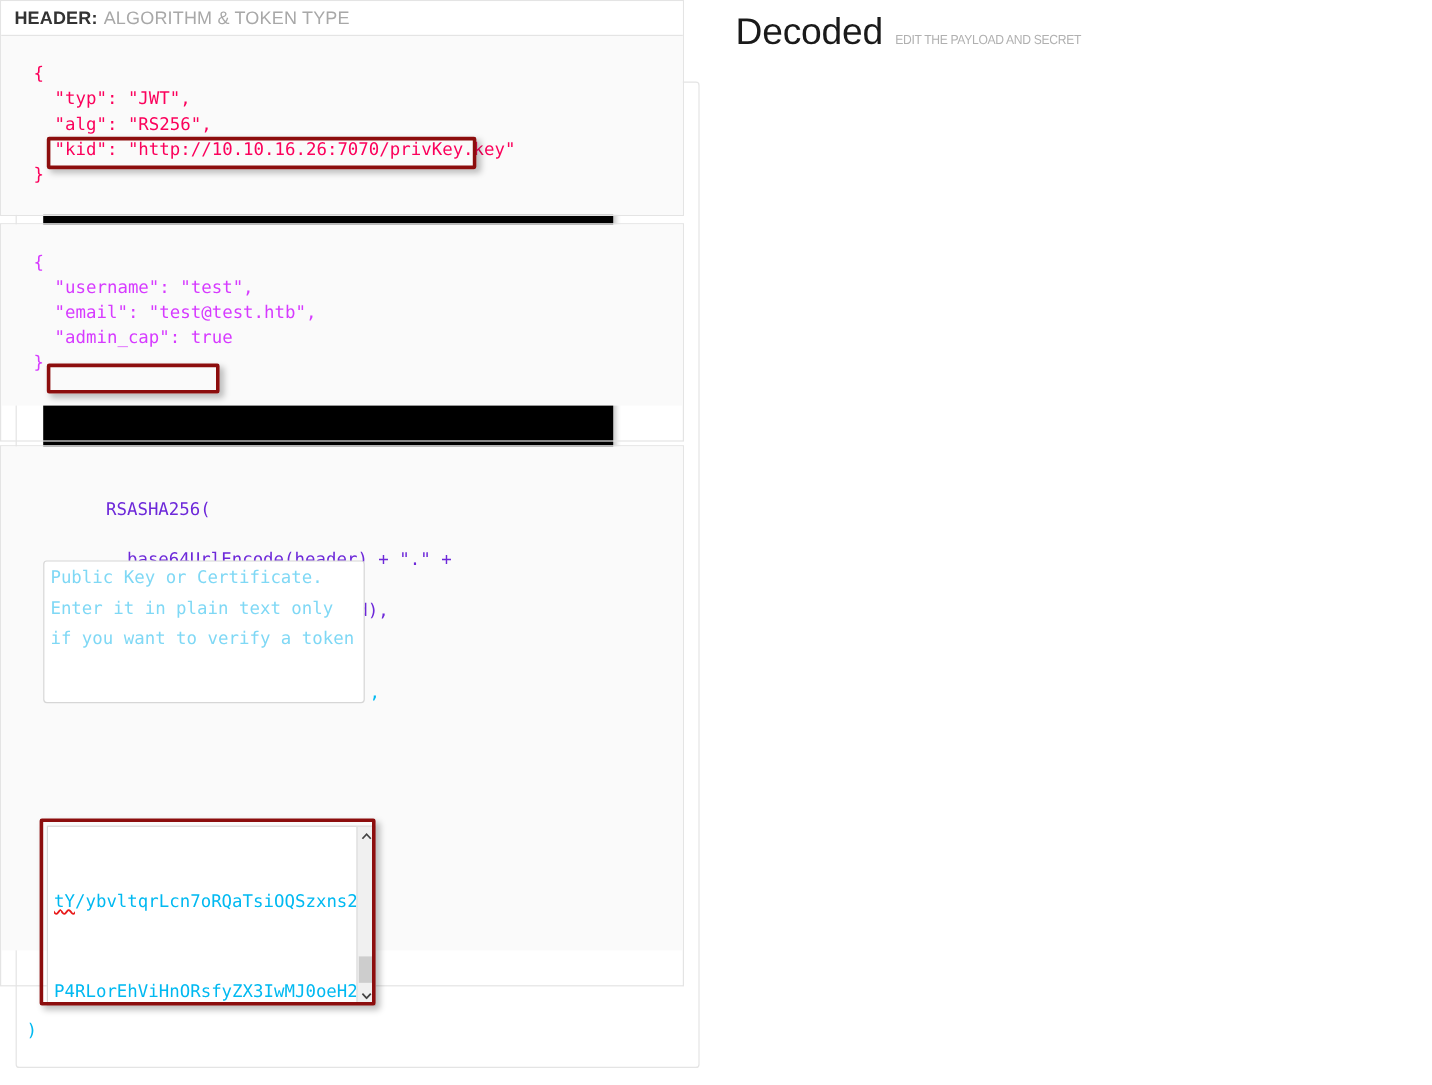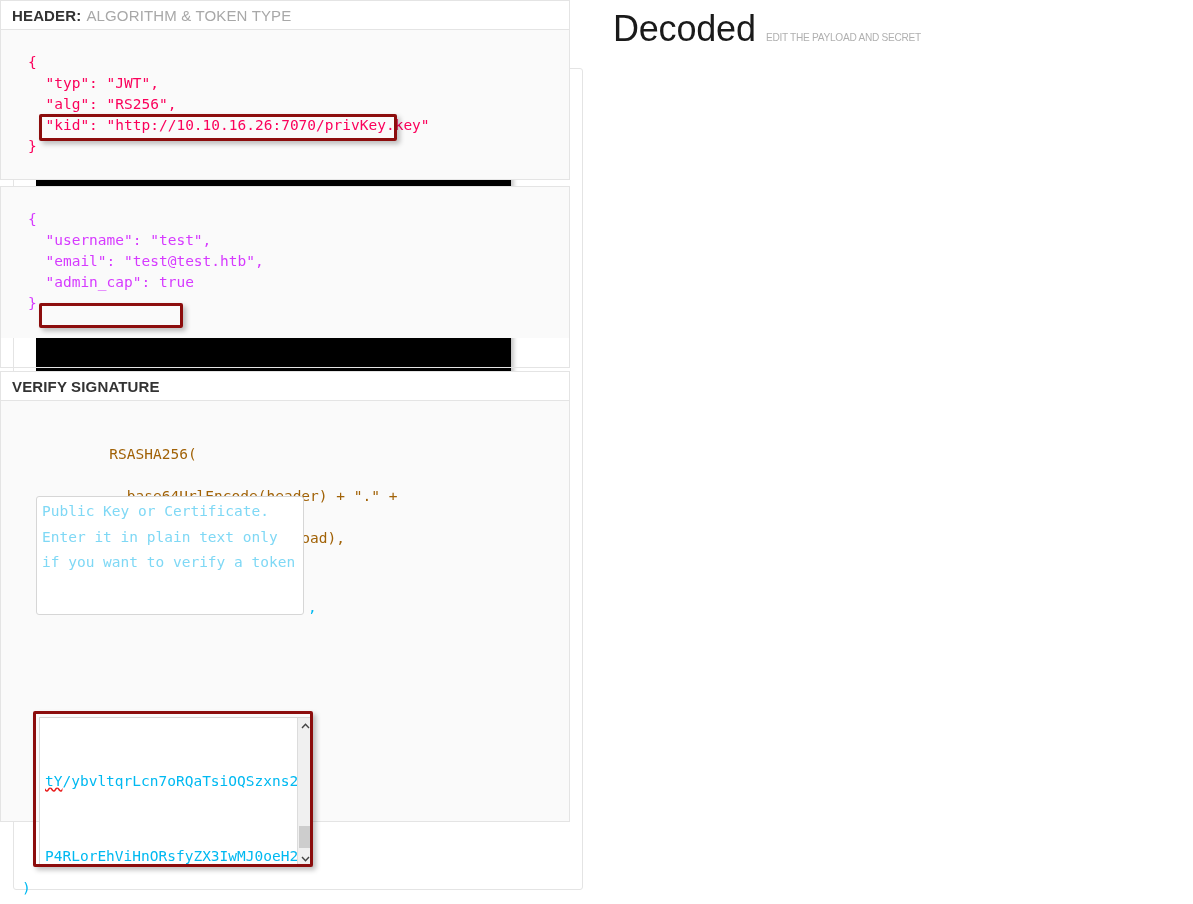--- a/index.html
+++ b/index.html
@@ -8,21 +8,21 @@
     width: 1193px; height: 904px;
     background: #ffffff;
     font-family: "Liberation Sans", sans-serif;
     overflow: hidden;
   }
   .page { position: relative; width: 1193px; height: 904px; }
 
   
   .col-head { position: absolute; display: flex; align-items: baseline; }
   .col-head .title {
-    font-size: 36px; font-weight: 400; color: #1a1a1a;
+    font-size: 31px; font-weight: 400; color: #1a1a1a;
     letter-spacing: -0.2px; line-height: 1;
   }
   .col-head .sub {
     font-size: 11px; color: #b0b0b0; margin-left: 10px;
     letter-spacing: -0.3px; transform: scaleX(0.92);
     transform-origin: left bottom; white-space: nowrap;
   }
 
   
   .panel {
@@ -69,21 +69,21 @@
   #sec-header { top: 0; height: 180px; }
   #sec-header .sec-body { height: 149px; padding: 22px 0 0 27px; }
   #header-code { color: #fb015b; }
 
   #sec-payload { top: 186px; height: 182px; }
   #sec-payload .sec-body { height: 151px; padding: 22px 0 0 27px; }
   #payload-code { color: #d63aff; }
 
   #sec-signature { top: 371px; height: 451px; }
   #sec-signature .sec-body { height: 420px; padding: 22px 0 0 0; }
-  #sig-code { color: #a16207; padding-left: 21px; }
+  #sig-code { color: #6d28d9; }
 
   .sig-line { white-space: pre; }
 
   
   .hl {
     position: absolute; border: 3px solid #8c0d0d; border-radius: 2px;
     box-shadow: 3px 3px 5px rgba(0,0,0,0.25);
     pointer-events: none;
   }
   #hl-kid   { left: 38px;  top: 113px; width: 358px; height: 27px; }
@@ -186,23 +186,20 @@
         <div class="code" id="payload-code">{
   "username": "test",
   "email": "test@test.htb",
   "admin_cap": true
 }</div>
       </div>
       <div class="hl" id="hl-admin"></div>
     </div>
 
     <div class="sec" id="sec-signature">
-      <div class="sec-label">
-        <span class="k">VERIFY SIGNATURE</span>
-      </div>
       <div class="sec-body">
 
         <div class="code" id="sig-code">
           <span class="sig-line">RSASHA256(</span><br>
           <span class="sig-line">  base64UrlEncode(header) + "." +</span><br>
           <span class="sig-line">  base64UrlEncode(payload),</span>
         </div>
 
         <textarea class="ta" id="pubkey-ta" wrap="hard" placeholder="Public Key or Certificate. Enter it in plain text only if you want to verify a token" style=""></textarea>
         <span class="code" style="position:absolute; left:307px; top:196px; color:#00b9f1;">,</span>

